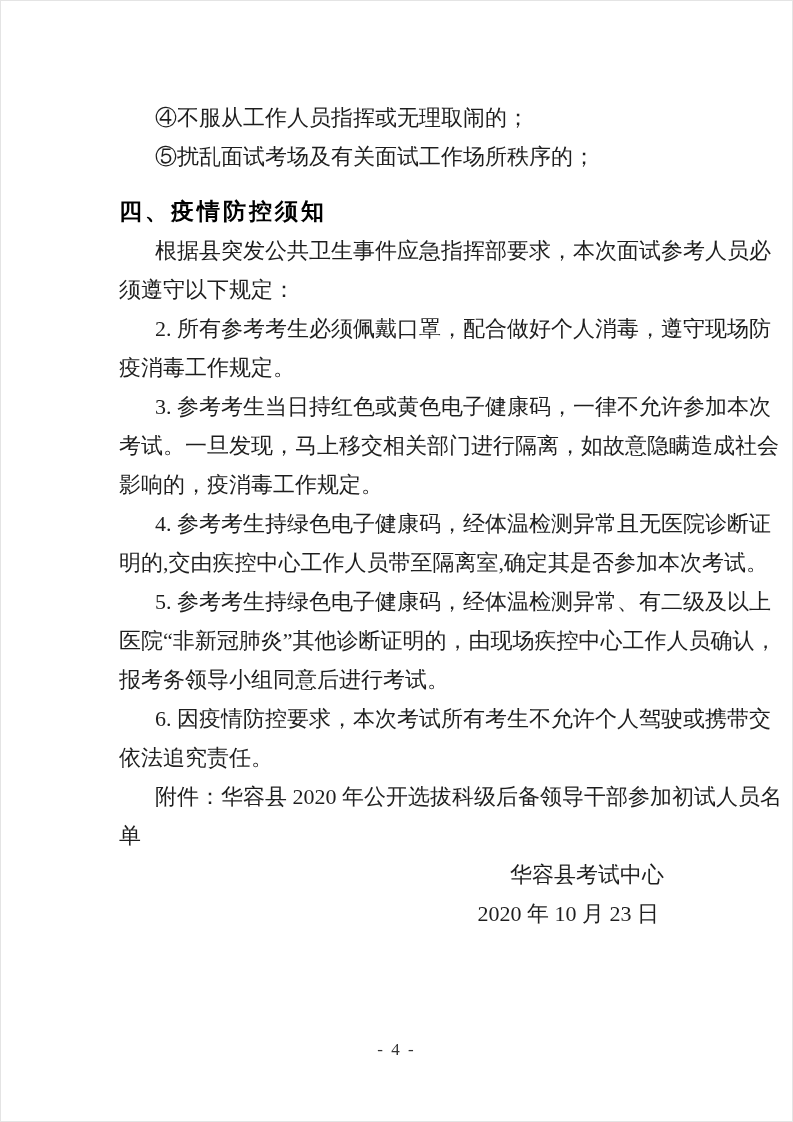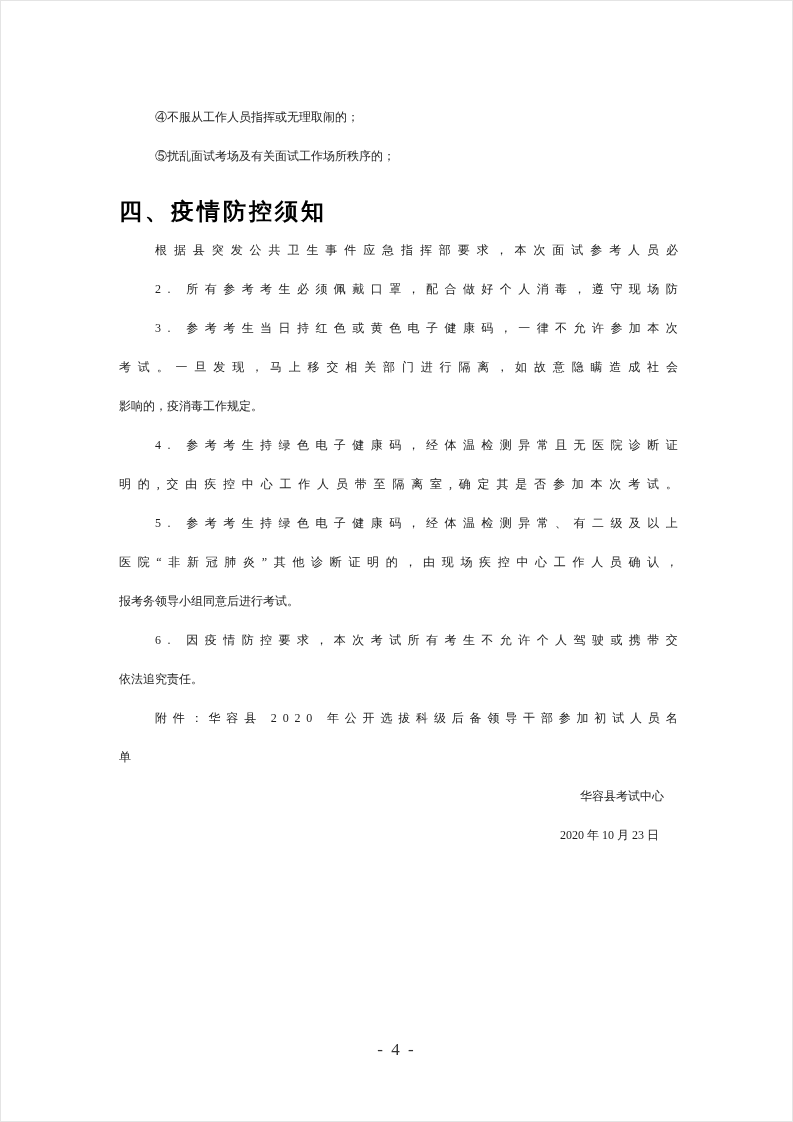--- a/index.html
+++ b/index.html
@@ -12,21 +12,21 @@
     border: 1px solid #e4e4e4;
     padding: 97px 114px 0 118px;
     font-family: "Liberation Serif", "DejaVu Serif", serif;
     color: #1e1e1e;
     overflow: hidden;
   }
   .doc-body { width: 100%; }
   .line {
     height: 39px;
     line-height: 39px;
-    font-size: 12px;
+    font-size: 22px;
     white-space: pre;
   }
   .line.first { padding-left: 36px; }
   .line.fill {
     display: flex;
     justify-content: space-between;
   }
   .line.fill span { white-space: pre; }
   .heading-line {
     font-size: 23px;
@@ -60,23 +60,25 @@
         <div class="line first">④不服从工作人员指挥或无理取闹的；</div>
       </div>
       <div>
         <div class="line first">⑤扰乱面试考场及有关面试工作场所秩序的；</div>
       </div>
       <div>
         <div class="line heading-line">四、疫情防控须知</div>
       </div>
       <div>
         <div class="line fill first"><span>根</span><span>据</span><span>县</span><span>突</span><span>发</span><span>公</span><span>共</span><span>卫</span><span>生</span><span>事</span><span>件</span><span>应</span><span>急</span><span>指</span><span>挥</span><span>部</span><span>要</span><span>求</span><span>，</span><span>本</span><span>次</span><span>面</span><span>试</span><span>参</span><span>考</span><span>人</span><span>员</span><span>必</span></div>
+        <div class="line">须遵守以下规定：</div>
       </div>
       <div>
         <div class="line fill first"><span>2</span><span>.</span><span> </span><span>所</span><span>有</span><span>参</span><span>考</span><span>考</span><span>生</span><span>必</span><span>须</span><span>佩</span><span>戴</span><span>口</span><span>罩</span><span>，</span><span>配</span><span>合</span><span>做</span><span>好</span><span>个</span><span>人</span><span>消</span><span>毒</span><span>，</span><span>遵</span><span>守</span><span>现</span><span>场</span><span>防</span></div>
+        <div class="line">疫消毒工作规定。</div>
       </div>
       <div>
         <div class="line fill first"><span>3</span><span>.</span><span> </span><span>参</span><span>考</span><span>考</span><span>生</span><span>当</span><span>日</span><span>持</span><span>红</span><span>色</span><span>或</span><span>黄</span><span>色</span><span>电</span><span>子</span><span>健</span><span>康</span><span>码</span><span>，</span><span>一</span><span>律</span><span>不</span><span>允</span><span>许</span><span>参</span><span>加</span><span>本</span><span>次</span></div>
         <div class="line fill"><span>考</span><span>试</span><span>。</span><span>一</span><span>旦</span><span>发</span><span>现</span><span>，</span><span>马</span><span>上</span><span>移</span><span>交</span><span>相</span><span>关</span><span>部</span><span>门</span><span>进</span><span>行</span><span>隔</span><span>离</span><span>，</span><span>如</span><span>故</span><span>意</span><span>隐</span><span>瞒</span><span>造</span><span>成</span><span>社</span><span>会</span></div>
         <div class="line">影响的，疫消毒工作规定。</div>
       </div>
       <div>
         <div class="line fill first"><span>4</span><span>.</span><span> </span><span>参</span><span>考</span><span>考</span><span>生</span><span>持</span><span>绿</span><span>色</span><span>电</span><span>子</span><span>健</span><span>康</span><span>码</span><span>，</span><span>经</span><span>体</span><span>温</span><span>检</span><span>测</span><span>异</span><span>常</span><span>且</span><span>无</span><span>医</span><span>院</span><span>诊</span><span>断</span><span>证</span></div>
         <div class="line fill"><span>明</span><span>的</span><span>,</span><span>交</span><span>由</span><span>疾</span><span>控</span><span>中</span><span>心</span><span>工</span><span>作</span><span>人</span><span>员</span><span>带</span><span>至</span><span>隔</span><span>离</span><span>室</span><span>,</span><span>确</span><span>定</span><span>其</span><span>是</span><span>否</span><span>参</span><span>加</span><span>本</span><span>次</span><span>考</span><span>试</span><span>。</span></div>
       </div>

